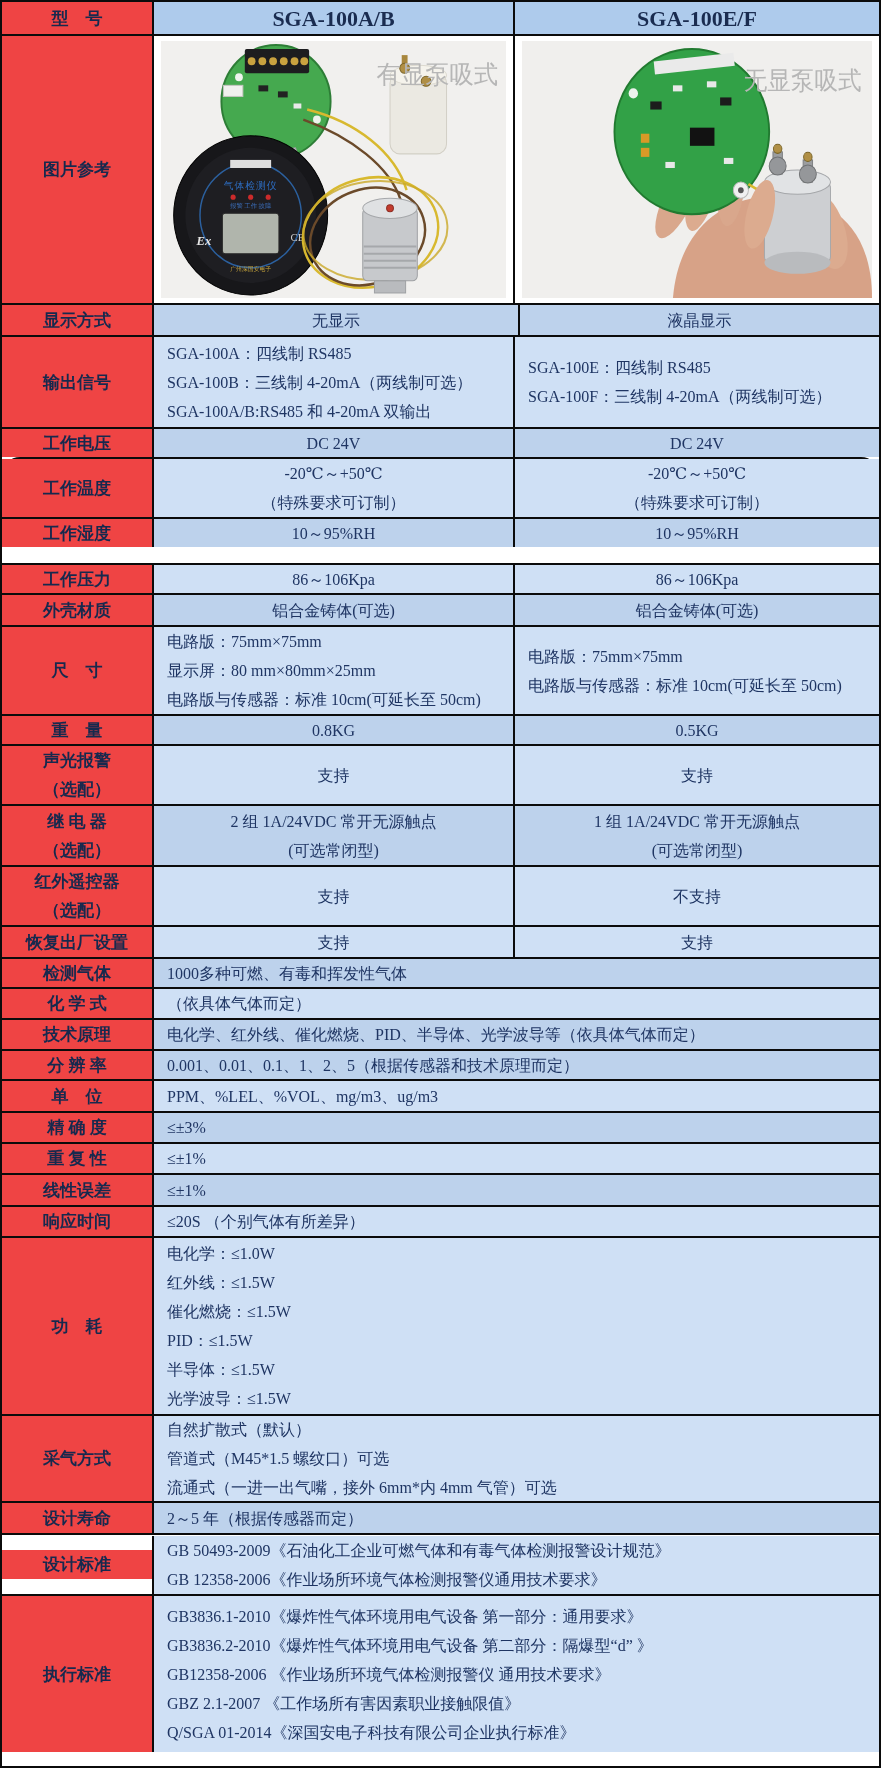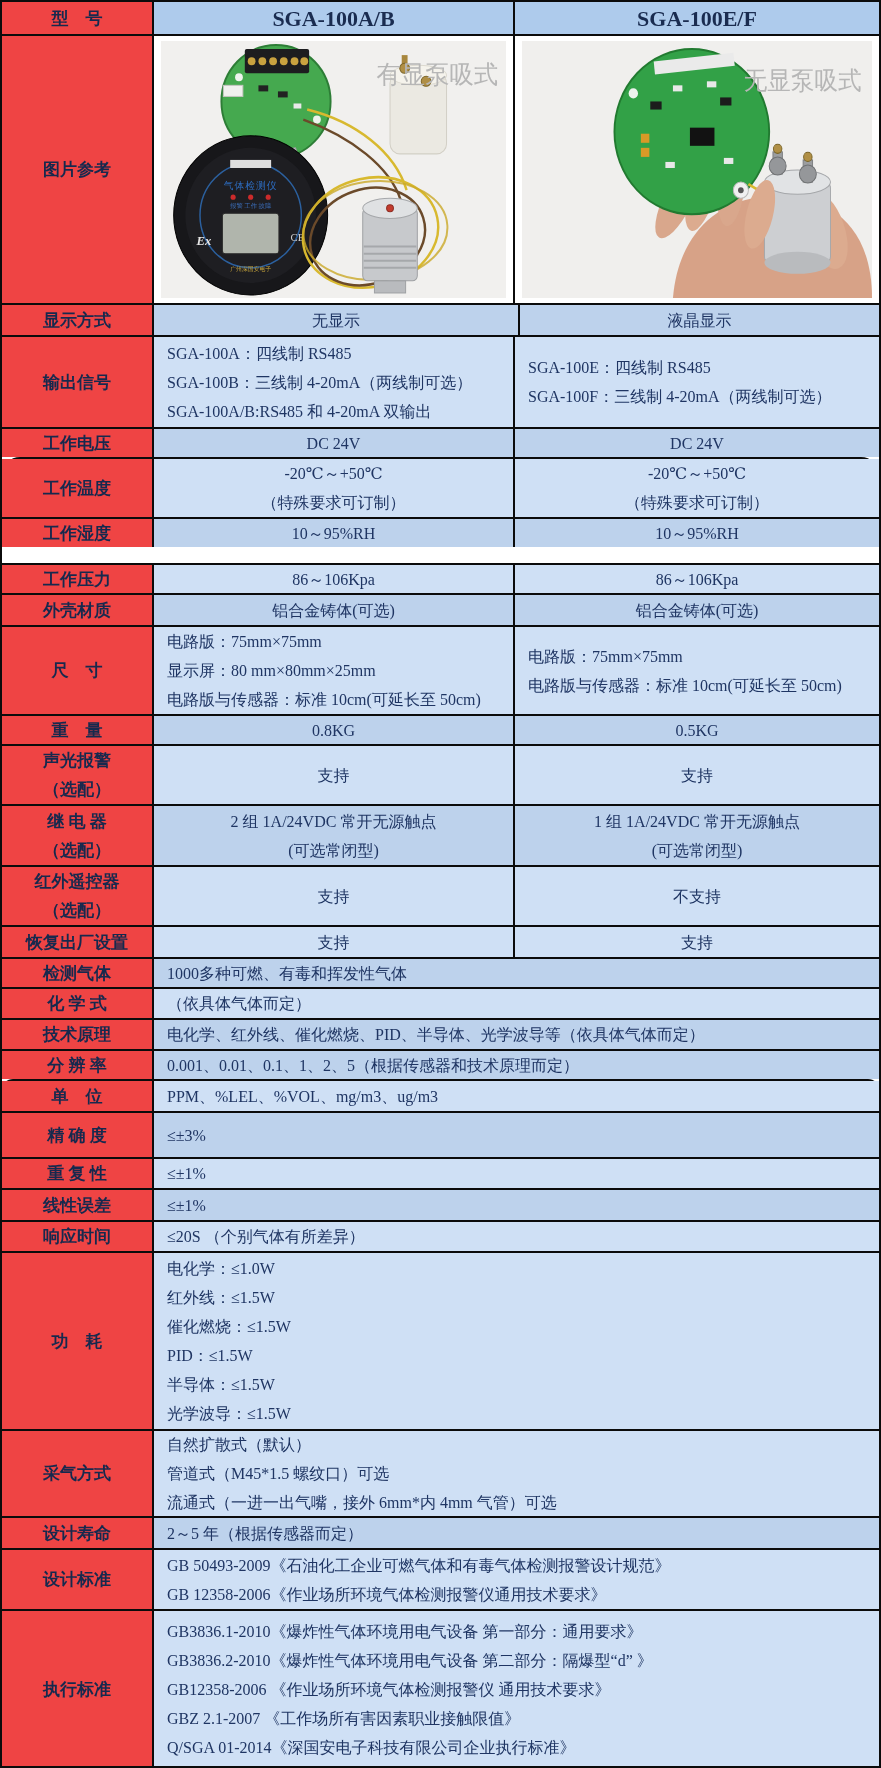--- a/index.html
+++ b/index.html
@@ -355,29 +355,29 @@
       </div>
     </div>
     <div class="row shade-d" style="height: 30px;">
       <div class="label-cell">
         <div class="ln">分 辨 率</div>
       </div>
       <div class="cell cfull al-l">
         <div class="ln">0.001、0.01、0.1、1、2、5（根据传感器和技术原理而定）</div>
       </div>
     </div>
-    <div class="row shade-l" style="height: 32px; border-radius: 11px;">
+    <div class="row shade-l" style="height: 32px;">
       <div class="label-cell">
         <div class="ln">单　位</div>
       </div>
       <div class="cell cfull al-l">
         <div class="ln">PPM、%LEL、%VOL、mg/m3、ug/m3</div>
       </div>
     </div>
-    <div class="row shade-d" style="height: 46px;">
+    <div class="row shade-d" style="height: 31px;">
       <div class="label-cell">
         <div class="ln">精 确 度</div>
       </div>
       <div class="cell cfull al-l">
         <div class="ln">≤±3%</div>
       </div>
     </div>
     <div class="row shade-l" style="height: 31px;">
       <div class="label-cell">
         <div class="ln">重 复 性</div>
@@ -426,21 +426,21 @@
       </div>
     </div>
     <div class="row shade-d" style="height: 32px;">
       <div class="label-cell">
         <div class="ln">设计寿命</div>
       </div>
       <div class="cell cfull al-l">
         <div class="ln">2～5 年（根据传感器而定）</div>
       </div>
     </div>
-    <div class="row shade-l" style="height: 61px;">
+    <div class="row shade-l" style="height: 61px; align-items: center;">
       <div class="label-cell">
         <div class="ln">设计标准</div>
       </div>
       <div class="cell cfull al-l">
         <div class="ln">GB 50493-2009《石油化工企业可燃气体和有毒气体检测报警设计规范》</div>
         <div class="ln">GB 12358-2006《作业场所环境气体检测报警仪通用技术要求》</div>
       </div>
     </div>
     <div class="row shade-l" style="height: 158px;">
       <div class="label-cell">

